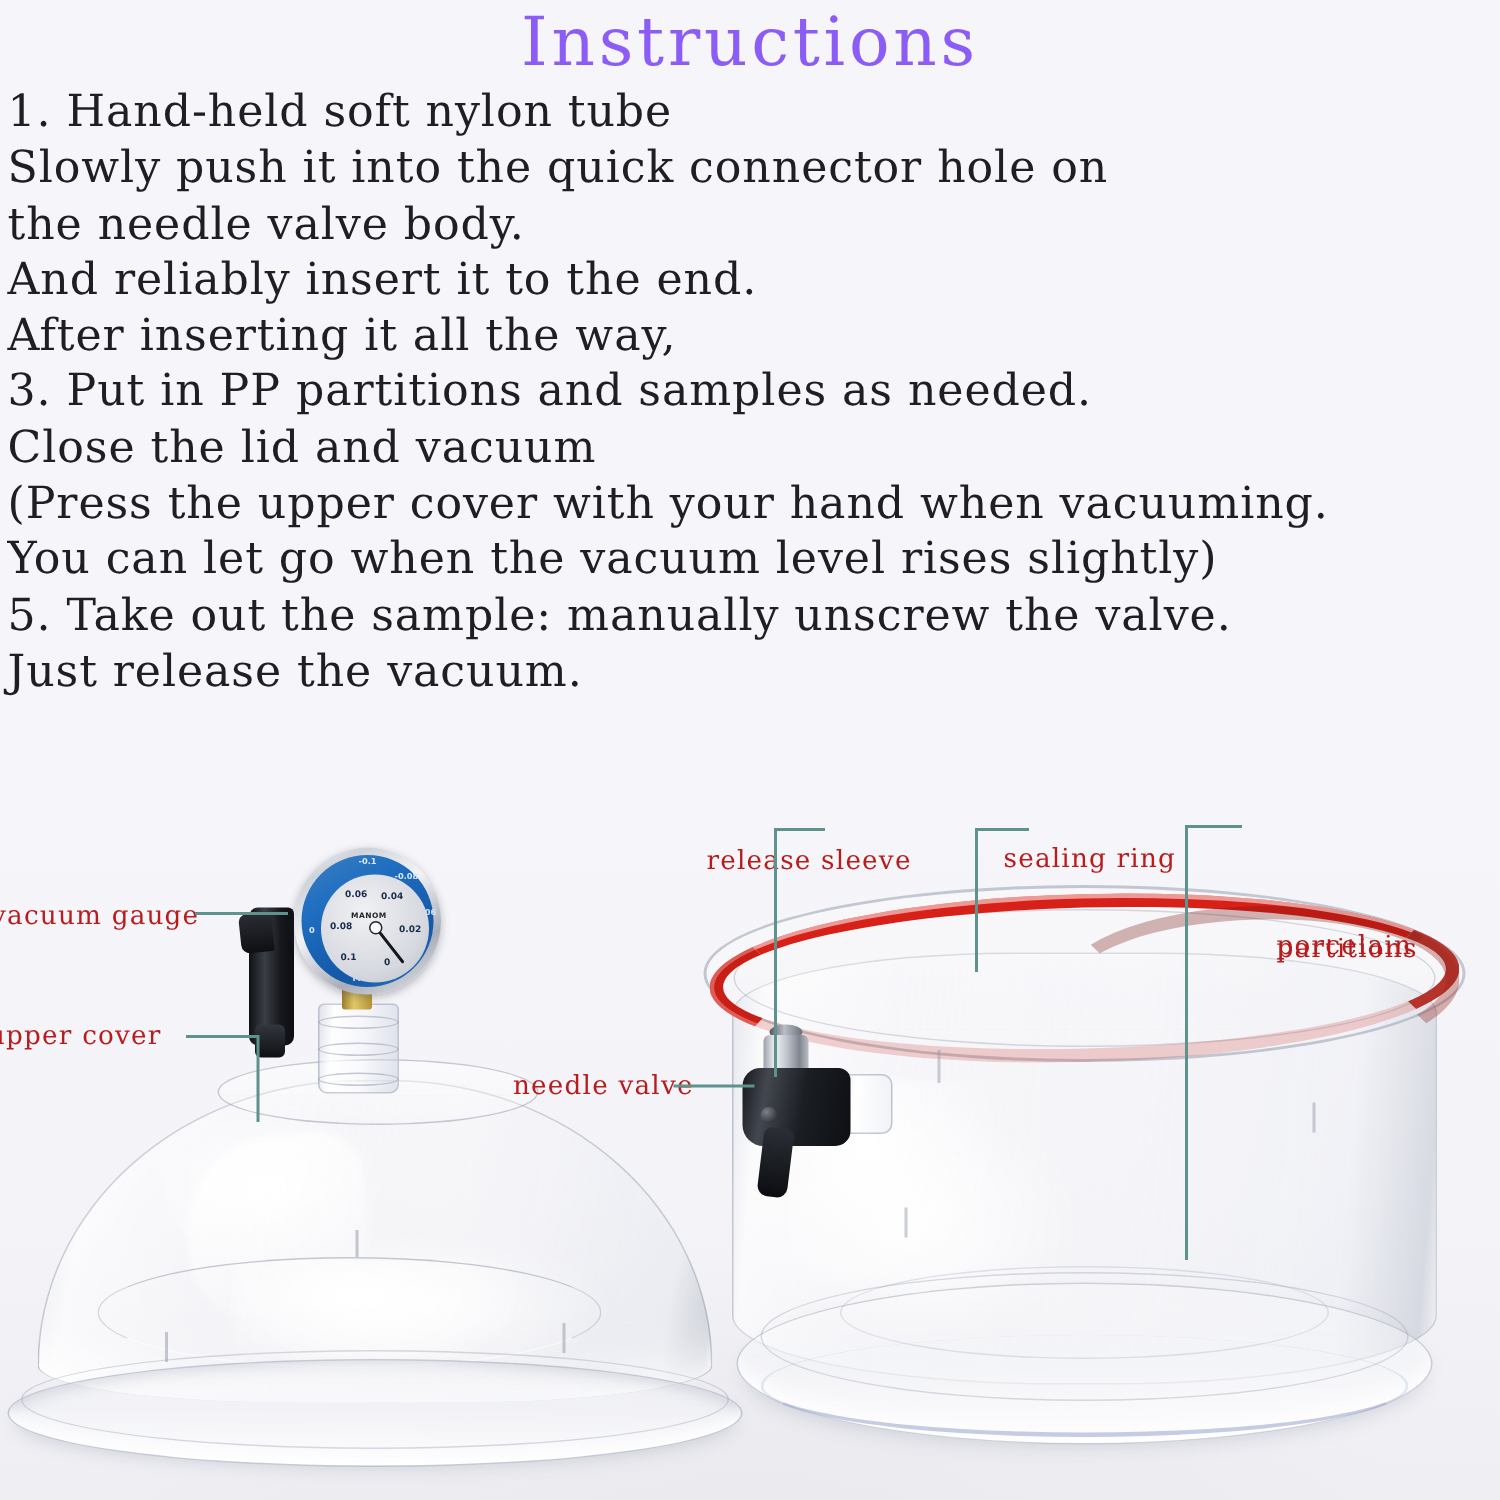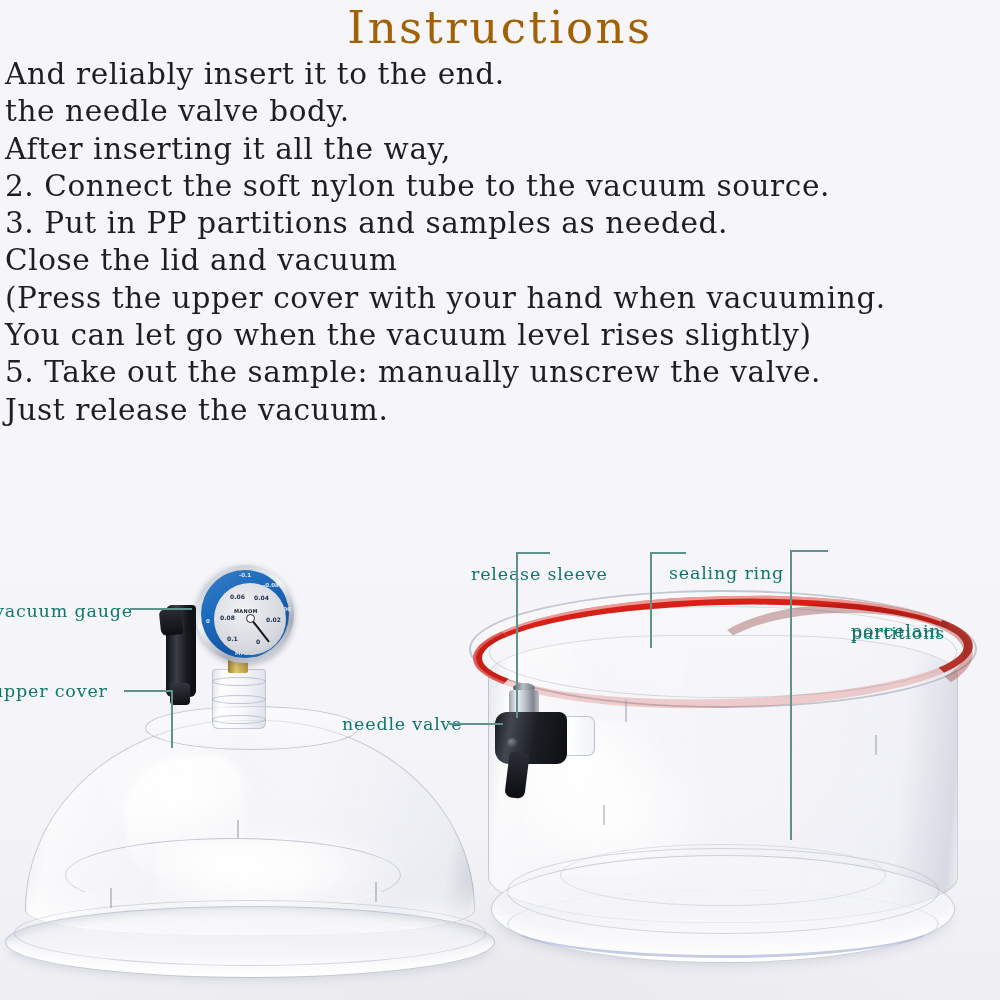--- a/index.html
+++ b/index.html
@@ -20,21 +20,21 @@
 
   
   .title {
     position:absolute;
     top:2px; left:0; width:1000px;
     text-align:center;
     font-family:"DejaVu Serif", serif;
     font-size:45px;
     font-weight:400;
     letter-spacing:2.5px;
-    color:#a16207;
+    color:#8b5cf6;
     line-height:52px;
   }
 
   
   .instructions {
     position:absolute;
     top:56px; left:5px; width:995px;
   }
   .iline {
     font-family:"DejaVu Serif", serif;
@@ -355,39 +355,40 @@
     border:1px solid rgba(150,158,176,0.55);
     border-radius:4px 7px 7px 4px;
   }
 
   
   .anno {
     position:absolute;
     font-family:"DejaVu Serif", serif;
     font-size:17.5px;
     letter-spacing:0.8px;
-    color:#0f766e;
+    color:#b91c1c;
     white-space:nowrap;
     line-height:22px;
   }
   .leader-h { position:absolute; height:1.6px; background:#5d938c; }
   .leader-v { position:absolute; width:1.6px; background:#5d938c; }
 </style>
 </head>
 <body>
 
 <div id="page">
 
   <div class="title">Instructions</div>
 
   <div class="instructions">
+    <div class="iline">1. Hand-held soft nylon tube</div>
+    <div class="iline">Slowly push it into the quick connector hole on</div>
+    <div class="iline">the needle valve body.</div>
     <div class="iline">And reliably insert it to the end.</div>
-    <div class="iline">the needle valve body.</div>
     <div class="iline">After inserting it all the way,</div>
-    <div class="iline">2. Connect the soft nylon tube to the vacuum source.</div>
     <div class="iline">3. Put in PP partitions and samples as needed.</div>
     <div class="iline">Close the lid and vacuum</div>
     <div class="iline">(Press the upper cover with your hand when vacuuming.</div>
     <div class="iline">You can let go when the vacuum level rises slightly)</div>
     <div class="iline">5. Take out the sample: manually unscrew the valve.</div>
     <div class="iline">Just release the vacuum.</div>
   </div>
 
   <div class="photo">
     <div class="photo-bg"></div>

